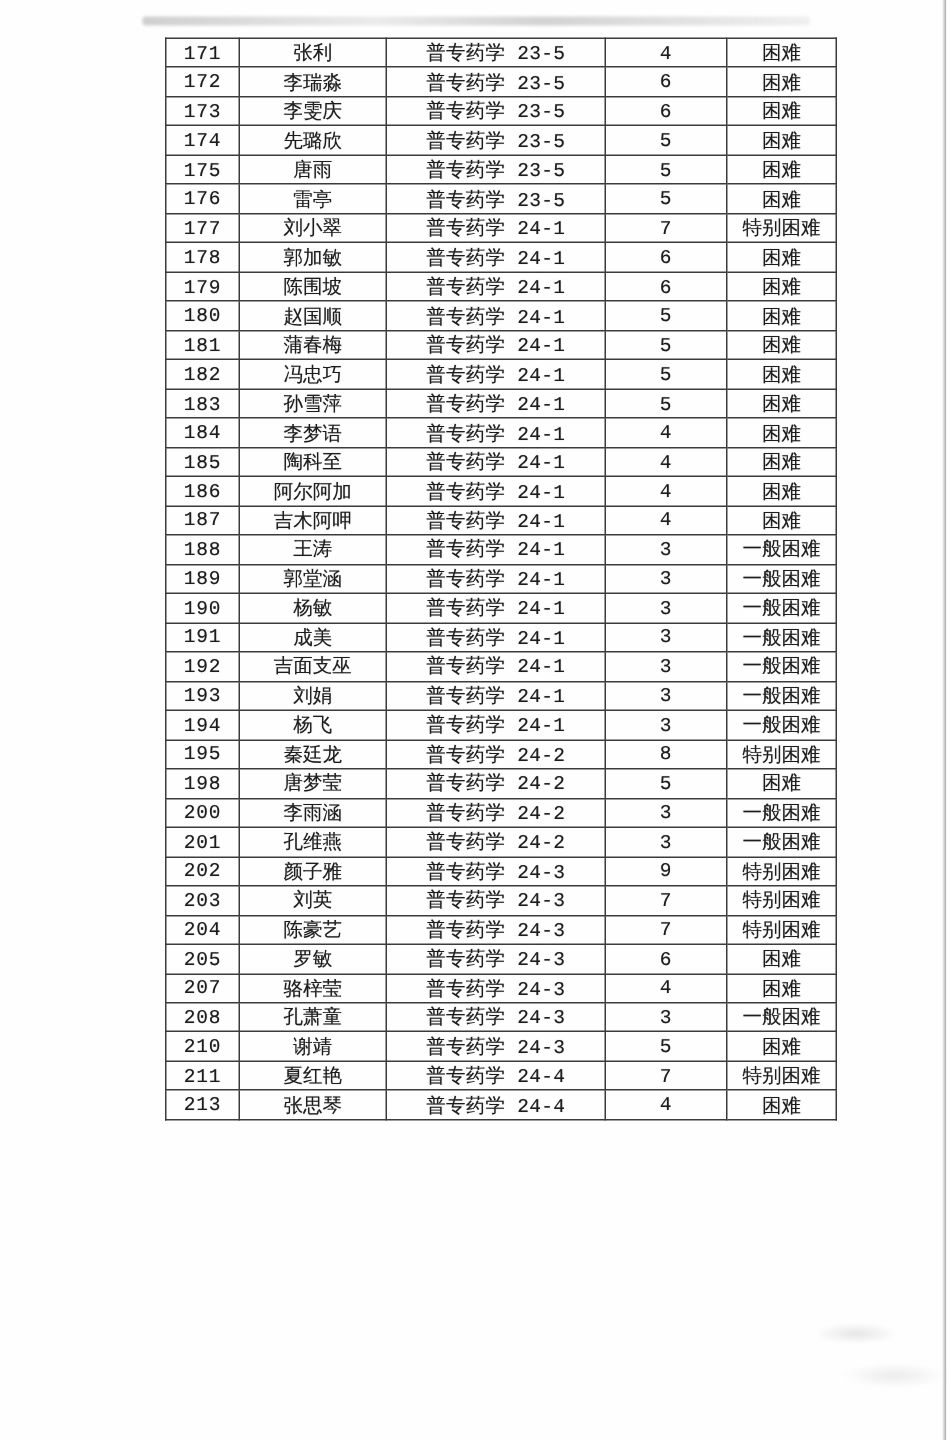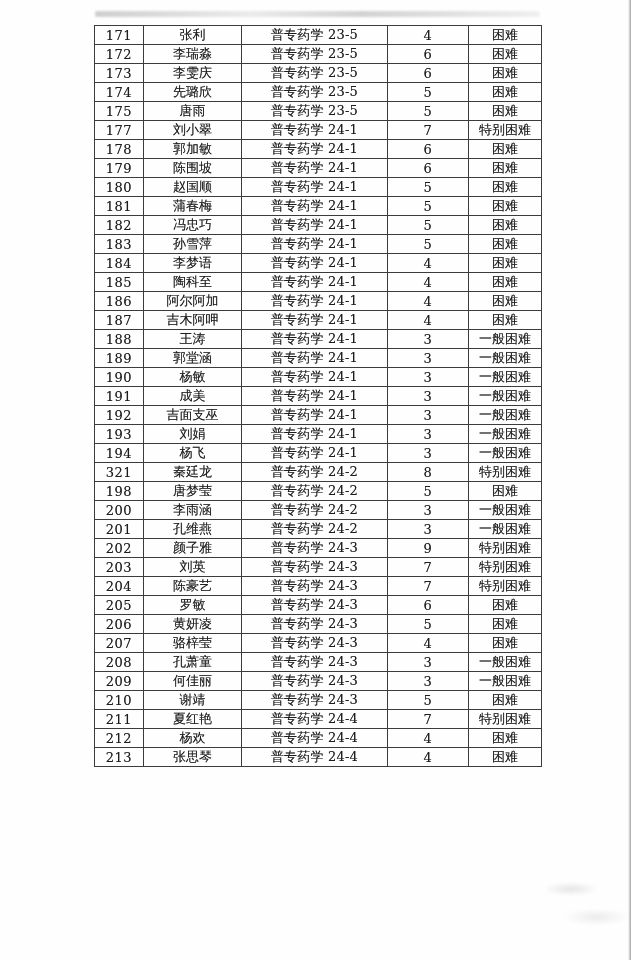--- a/index.html
+++ b/index.html
@@ -46,26 +46,27 @@
     top: 875px;
     width: 86px;
     height: 70px;
     background:
       radial-gradient(ellipse 40px 10px at 30% 20%, rgba(130,130,130,0.20), rgba(130,130,130,0) 70%),
       radial-gradient(ellipse 50px 12px at 60% 60%, rgba(140,140,140,0.16), rgba(140,140,140,0) 70%);
     filter: blur(1px);
   }
   table.roster {
     position: absolute;
-    left: 94px;
+    left: 110px;
     top: 25px;
     width: 447px;
     height: 722px;
     border-collapse: collapse;
     table-layout: fixed;
+    font-family: Liberation Mono, monospace;
   }
   table.roster td {
     border: 1.6px solid #3b3b3b;
     text-align: center;
     vertical-align: middle;
     font-size: 13px;
     color: #1d1d1d;
     padding: 0;
     white-space: nowrap;
     overflow: hidden;
@@ -123,20 +124,27 @@
       <td class="c-level">困难</td>
     </tr>
         <tr>
       <td class="c-no">175</td>
       <td class="c-name">唐雨</td>
       <td class="c-class">普专药学 23-5</td>
       <td class="c-val">5</td>
       <td class="c-level">困难</td>
     </tr>
         <tr>
+      <td class="c-no">176</td>
+      <td class="c-name">雷亭</td>
+      <td class="c-class">普专药学 23-5</td>
+      <td class="c-val">5</td>
+      <td class="c-level">困难</td>
+    </tr>
+        <tr>
       <td class="c-no">177</td>
       <td class="c-name">刘小翠</td>
       <td class="c-class">普专药学 24-1</td>
       <td class="c-val">7</td>
       <td class="c-level">特别困难</td>
     </tr>
         <tr>
       <td class="c-no">178</td>
       <td class="c-name">郭加敏</td>
       <td class="c-class">普专药学 24-1</td>
@@ -249,21 +257,21 @@
       <td class="c-level">一般困难</td>
     </tr>
         <tr>
       <td class="c-no">194</td>
       <td class="c-name">杨飞</td>
       <td class="c-class">普专药学 24-1</td>
       <td class="c-val">3</td>
       <td class="c-level">一般困难</td>
     </tr>
         <tr>
-      <td class="c-no">321</td>
+      <td class="c-no">195</td>
       <td class="c-name">秦廷龙</td>
       <td class="c-class">普专药学 24-2</td>
       <td class="c-val">8</td>
       <td class="c-level">特别困难</td>
     </tr>
         <tr>
       <td class="c-no">198</td>
       <td class="c-name">唐梦莹</td>
       <td class="c-class">普专药学 24-2</td>
       <td class="c-val">5</td>
@@ -305,67 +313,46 @@
       <td class="c-level">特别困难</td>
     </tr>
         <tr>
       <td class="c-no">205</td>
       <td class="c-name">罗敏</td>
       <td class="c-class">普专药学 24-3</td>
       <td class="c-val">6</td>
       <td class="c-level">困难</td>
     </tr>
         <tr>
-      <td class="c-no">206</td>
-      <td class="c-name">黄妍凌</td>
-      <td class="c-class">普专药学 24-3</td>
-      <td class="c-val">5</td>
-      <td class="c-level">困难</td>
-    </tr>
-        <tr>
       <td class="c-no">207</td>
       <td class="c-name">骆梓莹</td>
       <td class="c-class">普专药学 24-3</td>
       <td class="c-val">4</td>
       <td class="c-level">困难</td>
     </tr>
         <tr>
       <td class="c-no">208</td>
       <td class="c-name">孔萧童</td>
-      <td class="c-class">普专药学 24-3</td>
-      <td class="c-val">3</td>
-      <td class="c-level">一般困难</td>
-    </tr>
-        <tr>
-      <td class="c-no">209</td>
-      <td class="c-name">何佳丽</td>
       <td class="c-class">普专药学 24-3</td>
       <td class="c-val">3</td>
       <td class="c-level">一般困难</td>
     </tr>
         <tr>
       <td class="c-no">210</td>
       <td class="c-name">谢靖</td>
       <td class="c-class">普专药学 24-3</td>
       <td class="c-val">5</td>
       <td class="c-level">困难</td>
     </tr>
         <tr>
       <td class="c-no">211</td>
       <td class="c-name">夏红艳</td>
       <td class="c-class">普专药学 24-4</td>
       <td class="c-val">7</td>
       <td class="c-level">特别困难</td>
-    </tr>
-        <tr>
-      <td class="c-no">212</td>
-      <td class="c-name">杨欢</td>
-      <td class="c-class">普专药学 24-4</td>
-      <td class="c-val">4</td>
-      <td class="c-level">困难</td>
     </tr>
         <tr>
       <td class="c-no">213</td>
       <td class="c-name">张思琴</td>
       <td class="c-class">普专药学 24-4</td>
       <td class="c-val">4</td>
       <td class="c-level">困难</td>
     </tr>
       </tbody>
   </table>

